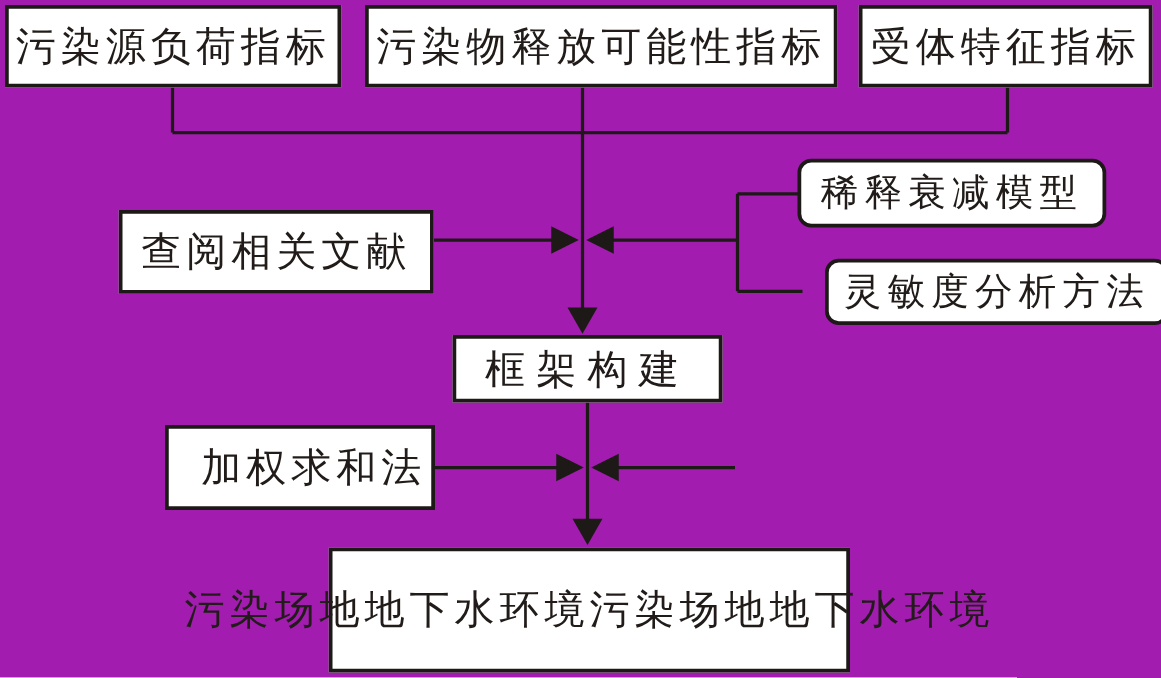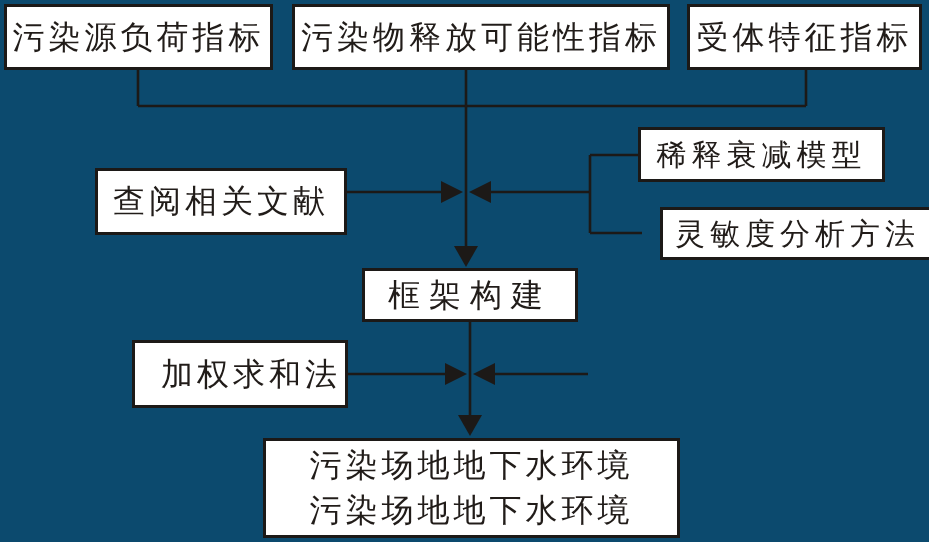--- a/index.html
+++ b/index.html
@@ -4,21 +4,21 @@
 <style>
   html, body {
     margin: 0;
     padding: 0;
     background: #ffffff;
   }
   .canvas {
     position: relative;
     width: 929px;
     height: 542px;
-    background: #0c4a6e;
+    background: #a21caf;
     font-family: "Liberation Serif", "DejaVu Serif", serif;
     overflow: hidden;
   }
   .canvas svg {
     position: absolute;
     left: 0;
     top: 0;
   }
   .box {
     position: absolute;
@@ -28,24 +28,24 @@
     color: #211c19;
     display: flex;
     align-items: center;
     justify-content: center;
     text-align: center;
     font-size: 32px;
     letter-spacing: 4px;
     line-height: 1.2;
     white-space: nowrap;
   }
-  .box.small { font-size: 30px; letter-spacing: 5px; }
+  .box.small { font-size: 30px; letter-spacing: 5px; border-radius: 11px; }
   .box.wide-spacing { letter-spacing: 9px; }
   .box.two-line {
-    flex-direction: column;
+    flex-direction: row;
     line-height: 1.42;
     letter-spacing: 4px;
   }
 </style>
 </head>
 <body>
 
 <div class="canvas">
 
   <svg width="929" height="542" viewBox="0 0 929 542">

